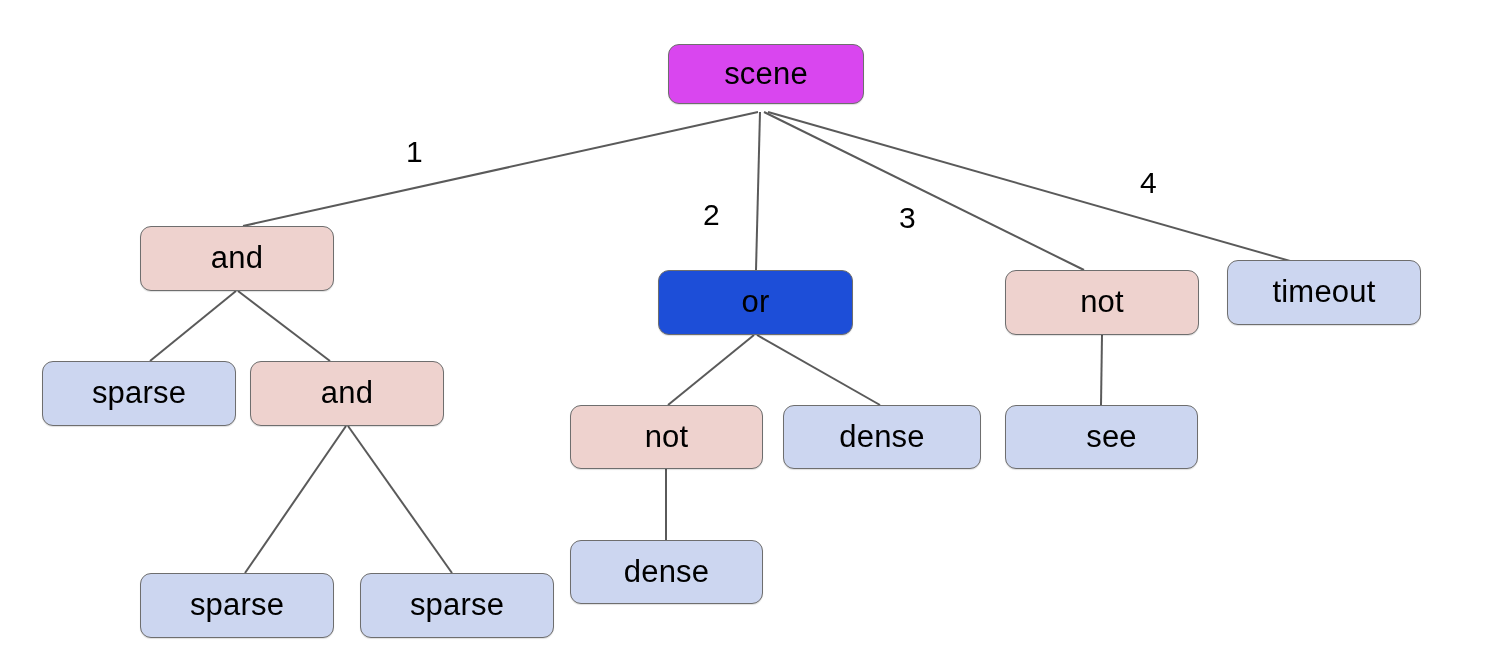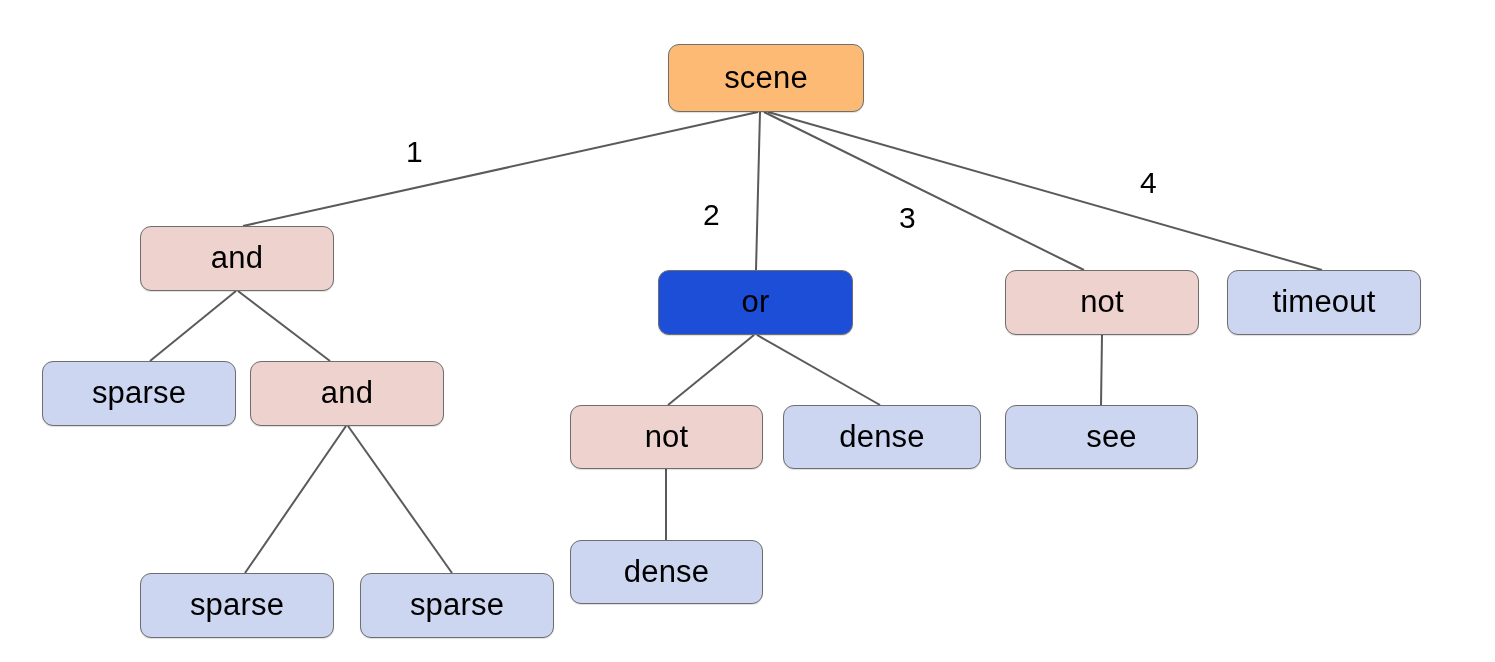--- a/index.html
+++ b/index.html
@@ -60,33 +60,33 @@
       <line x1="236" y1="291" x2="150" y2="361" stroke="#5a5a5a" stroke-width="2"></line>
       <line x1="238" y1="291" x2="330" y2="361" stroke="#5a5a5a" stroke-width="2"></line>
       <line x1="346" y1="426" x2="245" y2="573" stroke="#5a5a5a" stroke-width="2"></line>
       <line x1="348" y1="426" x2="452" y2="573" stroke="#5a5a5a" stroke-width="2"></line>
       <line x1="754" y1="335" x2="668" y2="405" stroke="#5a5a5a" stroke-width="2"></line>
       <line x1="757" y1="335" x2="880" y2="405" stroke="#5a5a5a" stroke-width="2"></line>
       <line x1="666" y1="469" x2="666" y2="540" stroke="#5a5a5a" stroke-width="2"></line>
       <line x1="1102" y1="335" x2="1101" y2="405" stroke="#5a5a5a" stroke-width="2"></line>
     </svg>
   <div id="node-layer">
-      <div class="node" style="left: 668px; top: 44px; width: 196px; height: 68px; background: #fdba74; border-color: rgb(110, 110, 110);">
+      <div class="node" style="left: 668px; top: 44px; width: 196px; height: 60px; background: #d946ef; border-color: rgb(110, 110, 110);">
         <span class="node-label">scene</span>
       </div>
       <div class="node" style="left: 140px; top: 226px; width: 194px; height: 65px; background: rgb(238, 210, 206); border-color: rgb(110, 110, 110);">
         <span class="node-label">and</span>
       </div>
       <div class="node" style="left: 658px; top: 270px; width: 195px; height: 65px; background: #1d4ed8; border-color: rgb(110, 110, 110);">
         <span class="node-label">or</span>
       </div>
       <div class="node" style="left: 1005px; top: 270px; width: 194px; height: 65px; background: rgb(238, 210, 206); border-color: rgb(110, 110, 110);">
         <span class="node-label">not</span>
       </div>
-      <div class="node" style="left: 1227px; top: 270px; width: 194px; height: 65px; background: rgb(204, 214, 240); border-color: rgb(110, 110, 110);">
+      <div class="node" style="left: 1227px; top: 260px; width: 194px; height: 65px; background: rgb(204, 214, 240); border-color: rgb(110, 110, 110);">
         <span class="node-label">timeout</span>
       </div>
       <div class="node" style="left: 42px; top: 361px; width: 194px; height: 65px; background: rgb(204, 214, 240); border-color: rgb(110, 110, 110);">
         <span class="node-label">sparse</span>
       </div>
       <div class="node" style="left: 250px; top: 361px; width: 194px; height: 65px; background: rgb(238, 210, 206); border-color: rgb(110, 110, 110);">
         <span class="node-label">and</span>
       </div>
       <div class="node" style="left: 570px; top: 405px; width: 193px; height: 64px; background: rgb(238, 210, 206); border-color: rgb(110, 110, 110);">
         <span class="node-label">not</span>

